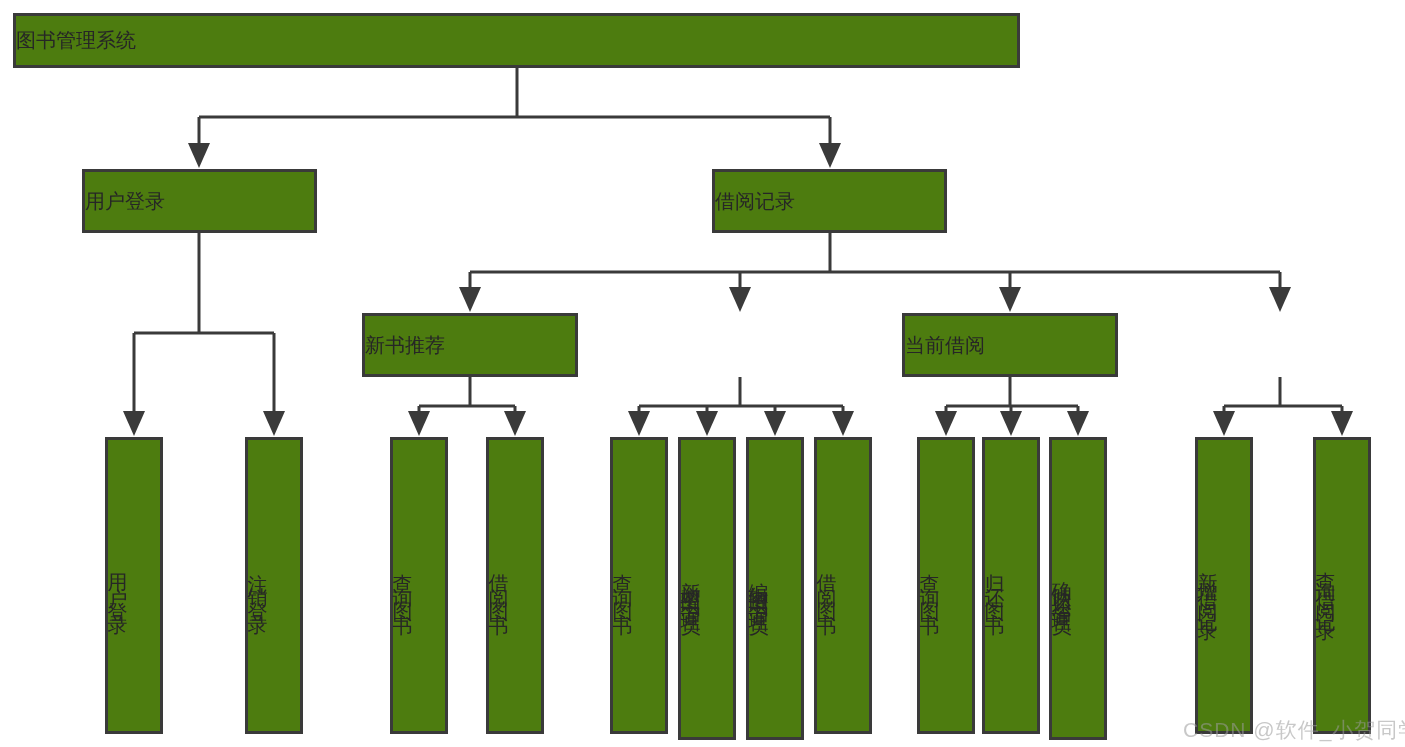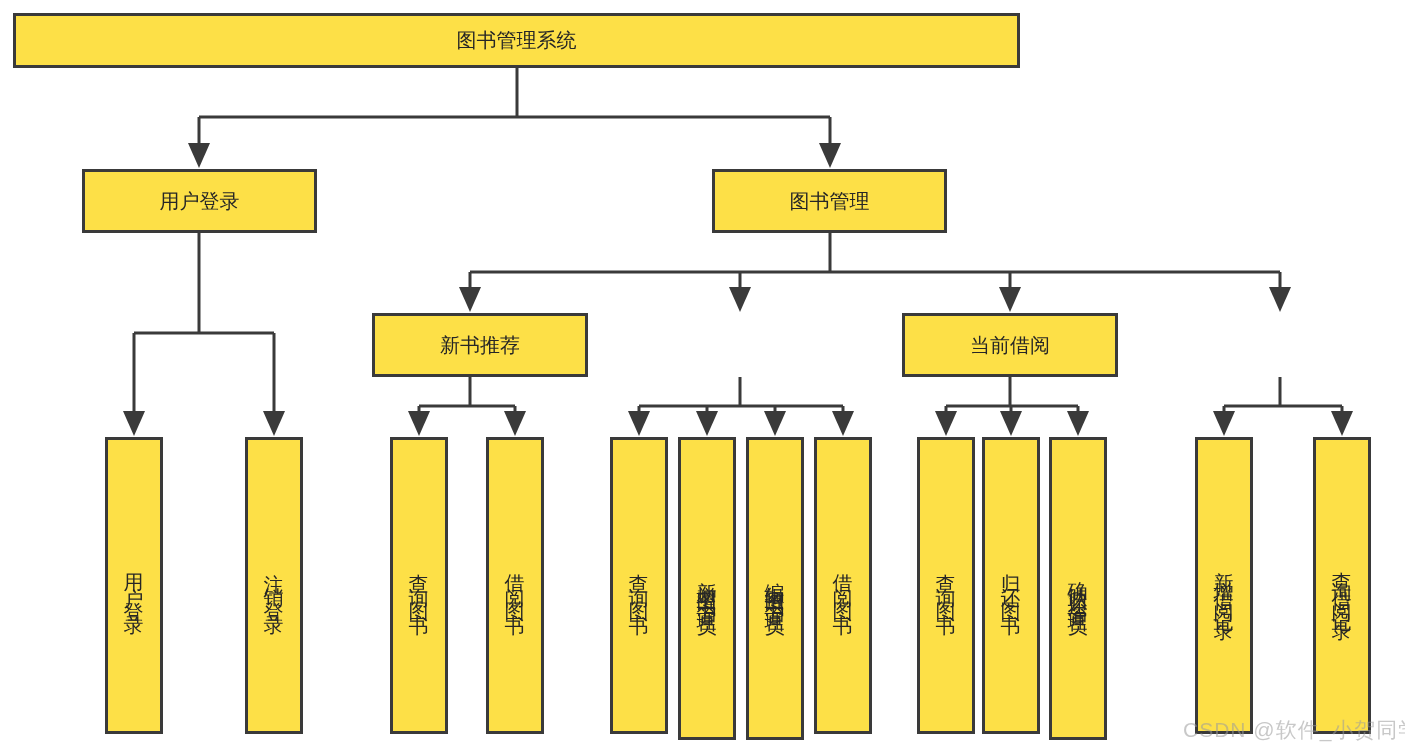--- a/index.html
+++ b/index.html
@@ -5,22 +5,22 @@
   :root{
     --line:#3a3a3a; --text:#262626; --background:#ffffff; --watermark:#9c9c9c;
   }
   *{margin:0;padding:0;box-sizing:border-box}
   html,body{background:#fff}
   body{font-family:"Liberation Sans","DejaVu Sans",sans-serif;}
   .canvas{position:relative;width:1405px;height:747px;background:var(--background);overflow:hidden}
   .wires{position:absolute;left:0;top:0;width:1405px;height:747px;z-index:1}
   .cline{fill:none;stroke:var(--line);stroke-width:3}
   .carrow{fill:var(--line);stroke:none}
-  .node{position:absolute;background:#fde047;border:3px solid var(--line);
-        display:flex;align-items:center;justify-content:center;
+  .node{position:absolute;background:#4d7c0f;border:3px solid var(--line);
+        display:flex;align-items:center;
         color:var(--text);z-index:2}
   .root{left:13px;top:13px;width:1007px;height:55px;font-size:20px}
   .lvl2{top:169px;width:235px;height:64px;font-size:20px}
   .lvl3{top:313px;width:216px;height:64px;font-size:20px}
   .leaf{top:437px;width:58px;height:297px}
   .leaf.tall{height:303px}
   .vtext{writing-mode:vertical-rl;text-orientation:mixed;font-size:20px;line-height:1;color:var(--text)}
   .sp4{letter-spacing:14px}
   .sp6{letter-spacing:10px}
   .sp9{letter-spacing:5px}
@@ -76,24 +76,24 @@
   </svg>
 
   <div class="node root">
     <span>图书管理系统</span>
   </div>
 
   <div class="node lvl2" style="left:82px">
     <span>用户登录</span>
   </div>
   <div class="node lvl2" style="left:712px">
-    <span>图书管理</span>
+    <span>借阅记录</span>
   </div>
 
-  <div class="node lvl3" style="left:372px">
+  <div class="node lvl3" style="left:362px">
     <span>新书推荐</span>
   </div>
   <div class="node lvl3" style="left:902px">
     <span>当前借阅</span>
   </div>
 
   <div class="node leaf" style="left:105px">
     <span class="vtext sp4">用户登录</span>
   </div>
   <div class="node leaf" style="left:245px">

